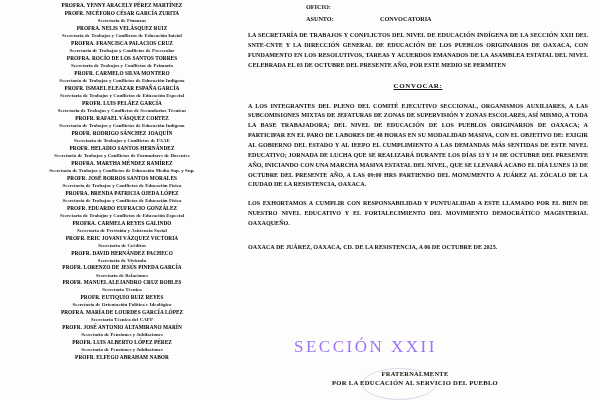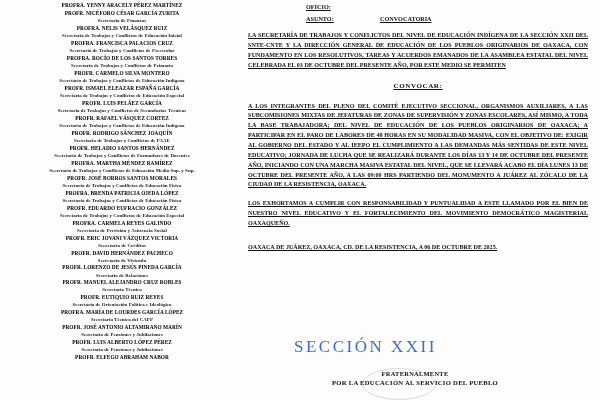--- a/index.html
+++ b/index.html
@@ -51,21 +51,20 @@
   }
   
   .right-col {
     flex: 1;
     position: relative;
     padding: 0 8px 13px 6px;
     box-sizing: border-box;
     font-size: 6.2px;
     line-height: 1.55;
     text-align: justify;
-    text-decoration: underline;
   }
   .header-lines {
     text-align: left;
     font-weight: bold;
     font-size: 6.2px;
     margin-left: 58px;
     margin-bottom: 8px;
     color: #111;
     display: flex;
     flex-direction: column;
@@ -98,21 +97,21 @@
     font-weight: bold;
     font-size: 6.1px;
     text-align: left;
   }
   .watermark {
     position: absolute;
     left: 52px;
     bottom: 40px;
     font-size: 17px;
     letter-spacing: 2.5px;
-    color: #1d4ed8;
+    color: #8b5cf6;
     font-weight: normal;
     font-family: "Liberation Serif", serif;
     opacity: 0.85;
     pointer-events: none;
   }
   .fraternal {
     position: absolute;
     bottom: 12px;
     left: 0;
     right: 8px;

